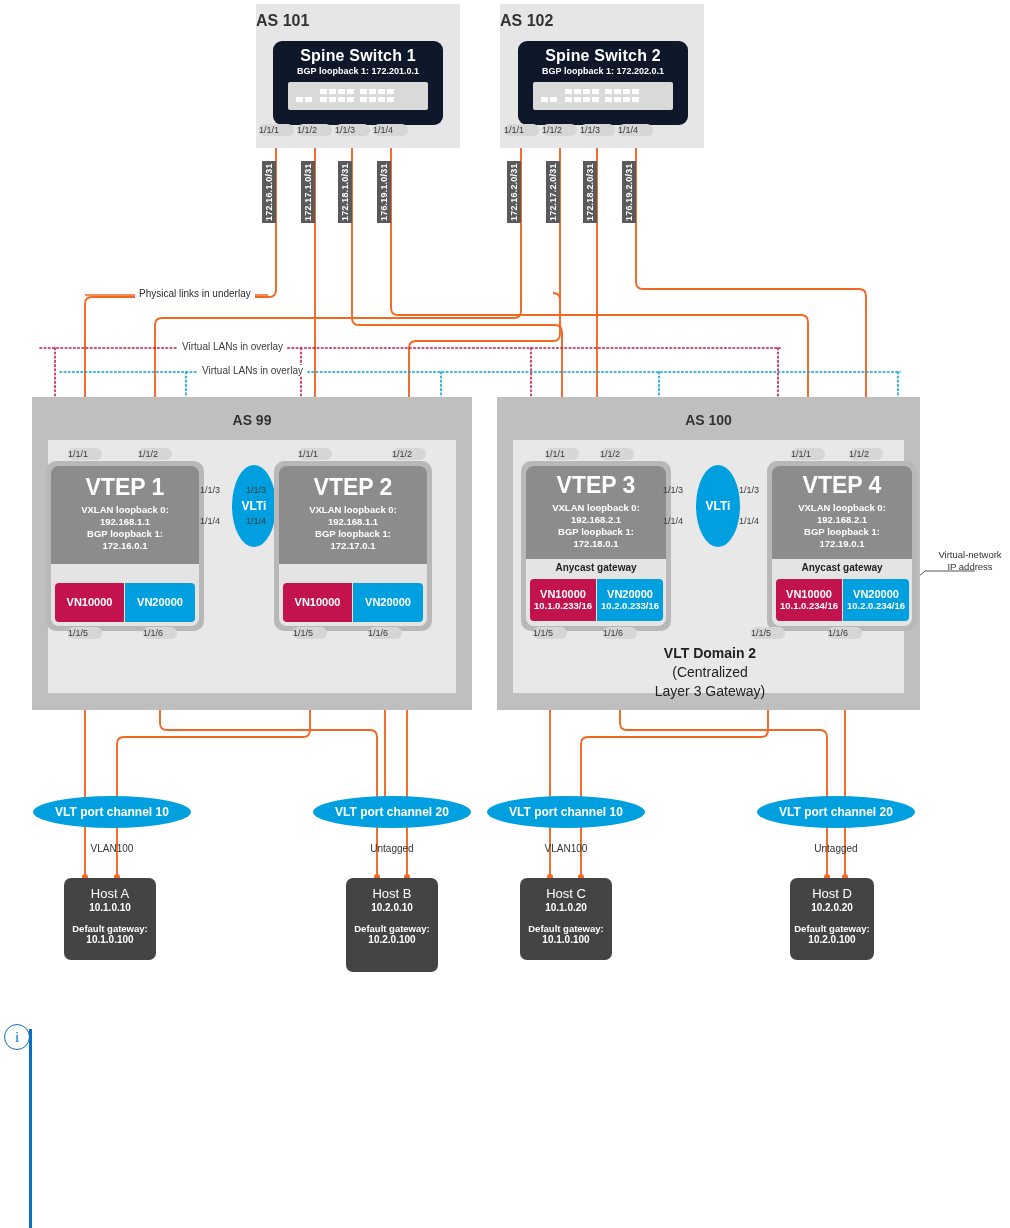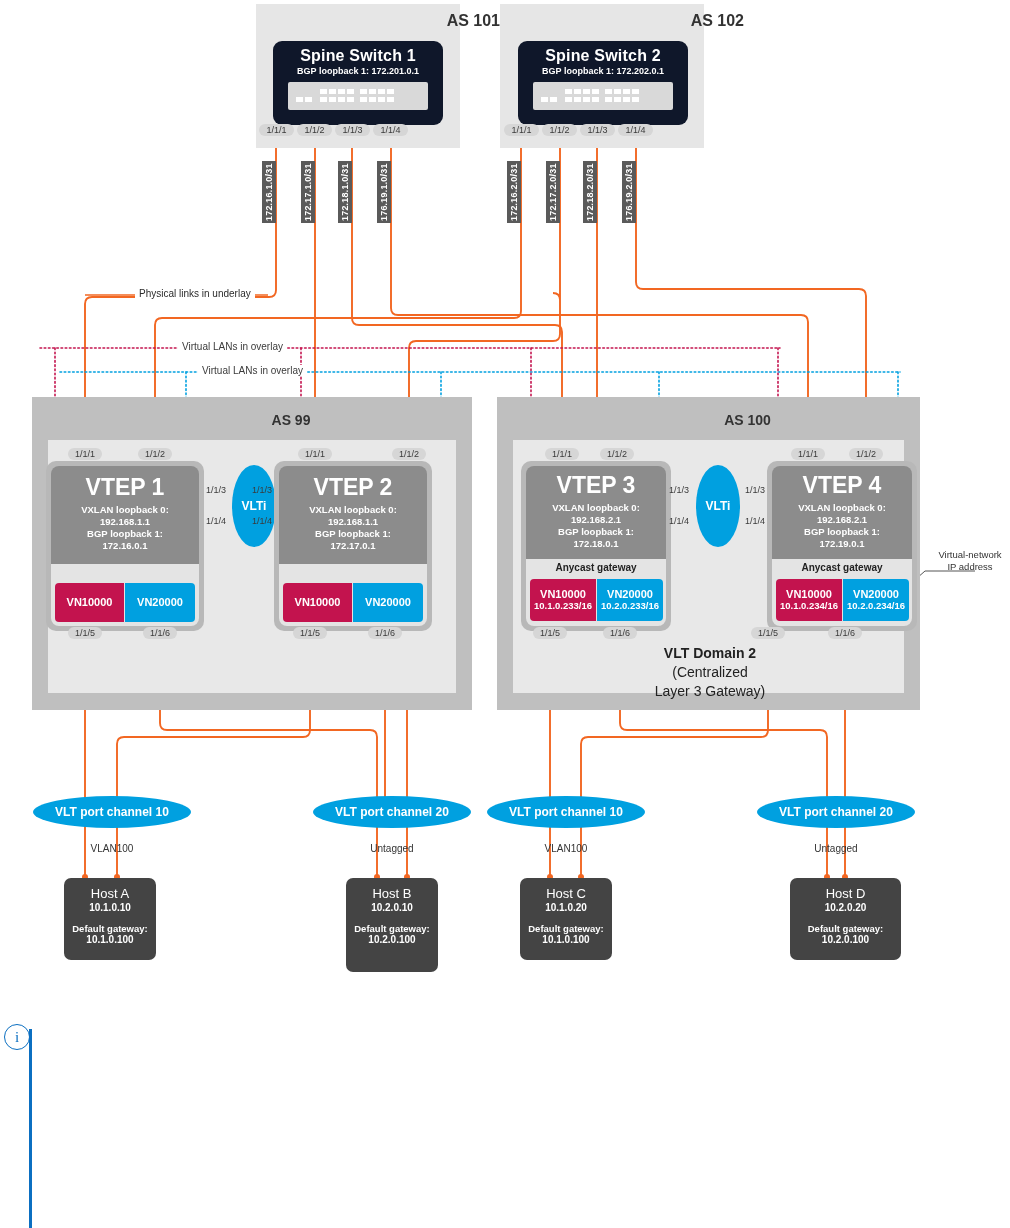--- a/index.html
+++ b/index.html
@@ -9,51 +9,51 @@
        color:#2b2b2b;overflow:hidden;}
   #canvas{position:absolute;inset:0;width:1010px;height:1228px;}
   .lyr{position:absolute;left:0;top:0;width:1010px;height:1228px;}
   svg.lyr{pointer-events:none;}
 
   
   .abs{position:absolute;box-sizing:border-box;}
 
   
   .as-group{background:#e6e6e6;}
-  .as-title{font-size:16px;font-weight:bold;color:#333;text-align:right;margin-left:40px;}
+  .as-title{font-size:16px;font-weight:bold;color:#333;text-align:left;}
   .spine{background:#0f172a;border-radius:9px;text-align:center;color:#fff;}
   .spine-name{font-size:16px;font-weight:bold;letter-spacing:.2px;line-height:1.1;}
   .spine-sub{font-size:9px;font-weight:bold;line-height:1.15;margin-top:1px;}
   .spine-face{background:#d9d9d9;border-radius:2px;position:relative;overflow:hidden;}
   .led{position:absolute;width:7px;height:5px;background:#fff;}
 
   
   .port{position:absolute;background:#d6d6d6;color:#3a3a3a;font-size:9px;
-        line-height:12px;text-align:center;height:12px;white-space:nowrap;border-radius:6px;}
+        line-height:12px;text-align:left;height:12px;white-space:nowrap;border-radius:6px;}
   .port.plain{background:transparent;}
 
   
   .ipchip{position:absolute;background:#5a5a5a;color:#fff;font-size:9px;
           font-weight:bold;width:14px;height:62px;
           writing-mode:vertical-rl;text-orientation:mixed;
           transform:rotate(180deg);text-align:center;line-height:14px;
           letter-spacing:.2px;}
 
   
   .underlay-title{font-size:18px;font-weight:bold;color:#333;text-align:center;
                   line-height:1.2;}
   .legend-lbl{position:absolute;font-size:10px;background:#fff;padding:0 4px;
               white-space:nowrap;}
   .legend-lbl.pink{color:#3b3b3b;}
   .legend-lbl.blue{color:#3b3b3b;}
 
   
   .leafgrp{background:#bfbfbf;}
   .leafinner{background:#e8e8e8;}
-  .leaf-as{font-size:14px;font-weight:bold;color:#333;text-align:center;margin-left:39px;}
+  .leaf-as{font-size:14px;font-weight:bold;color:#333;text-align:center;}
   .vltdom{font-size:14px;font-weight:bold;color:#222;text-align:center;line-height:1.35;}
   .vltdom span{font-weight:normal;}
 
   
   .vtep-shell{position:absolute;background:#b8b8b8;border-radius:10px;}
   .vtep-top{position:absolute;background:#8c8c8c;color:#fff;text-align:center;}
   .vtep-name{font-size:23px;font-weight:bold;line-height:1.1;}
   .vtep-sub{font-size:9.5px;font-weight:bold;line-height:1.25;margin-top:4px;}
   .vtep-lower{position:absolute;background:#e4e4e4;border-radius:0 0 8px 8px;}
   .anycast{font-size:10px;font-weight:bold;color:#222;text-align:center;}
@@ -495,21 +495,21 @@
     <div class="host-ip">10.2.0.10</div>
     <div class="host-gw">Default gateway:</div>
     <div class="host-ip">10.2.0.100</div>
   </div>
   <div class="host" style="left:520px;top:878px;width:92px;height:82px;">
     <div class="host-n">Host C</div>
     <div class="host-ip">10.1.0.20</div>
     <div class="host-gw">Default gateway:</div>
     <div class="host-ip">10.1.0.100</div>
   </div>
-  <div class="host" style="left:790px;top:878px;width:111px;height:82px;">
+  <div class="host" style="left:790px;top:878px;width:84px;height:82px;">
     <div class="host-n">Host D</div>
     <div class="host-ip">10.2.0.20</div>
     <div class="host-gw">Default gateway:</div>
     <div class="host-ip">10.2.0.100</div>
   </div>
 
   <div class="note-icon" style="left:4px;top:1024px;">i</div>
   <div class="note-bar" style="left:29px;top:1029px;width:3px;height:199px;"></div>
   <div class="abs" style="left:44px;top:1029px;width:940px;font-size:12px;line-height:1.45;color:#333;"></div>
 

